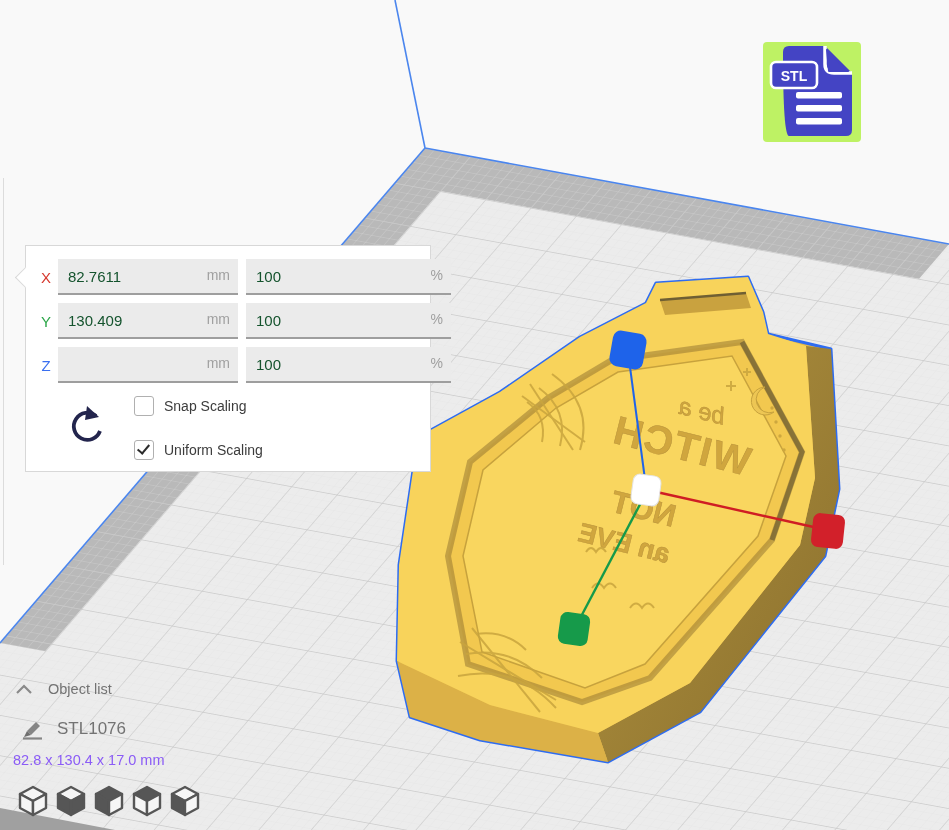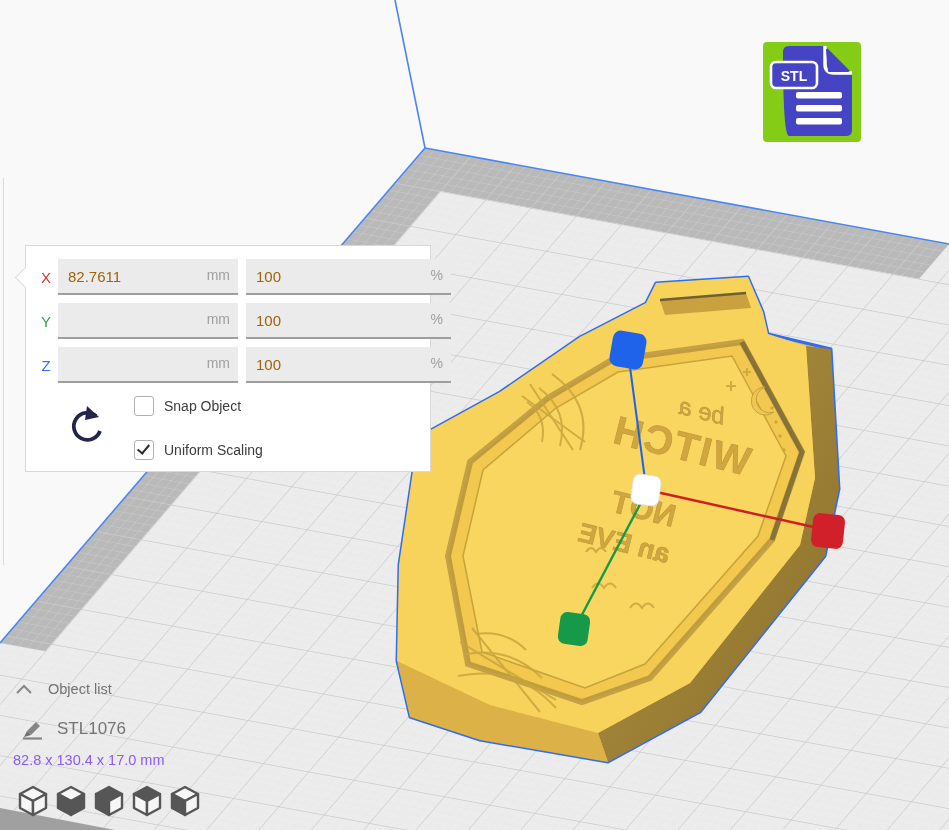--- a/index.html
+++ b/index.html
@@ -1,33 +1,33 @@
 <!DOCTYPE html>
 <html><head>
 <meta charset="utf-8">
 <style>
   html,body{margin:0;padding:0;background:#e0e0e0;font-family:"Liberation Sans",sans-serif;}
   #stage{position:relative;width:949px;height:830px;background:#f9f9f9;overflow:hidden;}
   #viewport-svg{position:absolute;left:0;top:0;}
   
   .toolbar-sliver{position:absolute;left:3px;top:178px;width:1px;height:387px;background:#dcdcdc;}
   
-  .stl-card{position:absolute;left:763px;top:42px;width:98px;height:100px;background:#84cc16;border-radius:4px;}
+  .stl-card{position:absolute;left:763px;top:42px;width:98px;height:100px;background:#bef264;border-radius:4px;}
   
   .scale-panel{position:absolute;left:25px;top:245px;width:406px;height:227px;background:#ffffff;
     border:1px solid #d8d8d8;box-sizing:border-box;padding-top:13px;}
   .panel-arrow{position:absolute;left:-8px;top:24px;width:14px;height:14px;background:#fff;
     border-left:1px solid #d8d8d8;border-bottom:1px solid #d8d8d8;transform:rotate(45deg);}
   .srow{display:flex;align-items:center;margin:0 14px 8px 8px;}
   .axis-label{width:24px;font-size:15px;text-align:center;flex:none;}
   .field{position:relative;height:34px;background:#ebebeb;border-bottom:2px solid #9e9e9e;flex:none;}
   .f1{width:180px;margin-right:8px;}
   .f2{width:205px;}
   .field input{position:absolute;left:10px;top:0;height:34px;width:120px;border:none;outline:none;
-    background:transparent;font-family:"Liberation Sans",sans-serif;font-size:15px;color:#a16207;padding:0;}
+    background:transparent;font-family:"Liberation Sans",sans-serif;font-size:15px;color:#14532d;padding:0;}
   .unit{position:absolute;right:8px;top:8px;font-size:14px;color:#a0a0a0;padding-left:32px;}
   .cb-row{position:absolute;left:108px;display:flex;align-items:center;}
   .cb{position:relative;width:18px;height:18px;background:#fff;border:1px solid #b0b0b0;border-radius:3px;flex:none;}
   .cb.checked::after{content:'';position:absolute;left:5px;top:1px;width:5px;height:10px;
     border:solid #2b2b2b;border-width:0 2.5px 2.5px 0;transform:rotate(40deg);}
   .cb-label{margin-left:10px;font-size:14px;color:#3c3c3c;}
   .reset-btn{position:absolute;left:40px;top:158px;width:38px;height:46px;cursor:pointer;}
   
   .obj-text{position:absolute;color:#737373;}
   .view-buttons{position:absolute;left:16px;top:784px;display:flex;}
@@ -171,20 +171,21 @@
       </div>
       <div class="field f2">
         <input value="100" style="">
         <span class="unit">%</span>
       </div>
     </div>
 
     <div class="srow">
       <span class="axis-label" style="color:#2ba648">Y</span>
       <div class="field f1">
+        <input value="130.409" style="">
         <span class="unit">mm</span>
       </div>
       <div class="field f2">
         <input value="100" style="">
         <span class="unit">%</span>
       </div>
     </div>
 
     <div class="srow">
       <span class="axis-label" style="color:#3a6ff0">Z</span>
@@ -197,21 +198,21 @@
       </div>
     </div>
 
     <svg class="reset-btn" viewBox="0 0 38 46">
       <path d="M30 12 A 13.5 13.5 0 1 0 34 27" fill="none" stroke="#23254d" stroke-width="3.8"></path>
       <polygon points="21,2 33,13 19,16" fill="#23254d"></polygon>
     </svg>
 
     <div class="cb-row" style="top:150px">
       <div class="cb" id="cb0"></div>
-      <span class="cb-label">Snap Object</span>
+      <span class="cb-label">Snap Scaling</span>
     </div>
     <div class="cb-row" style="top:194px">
       <div class="cb checked" id="cb1"></div>
       <span class="cb-label">Uniform Scaling</span>
     </div>
   </div>
 
   <svg style="position:absolute;left:14px;top:683px;" width="20" height="12" viewBox="0 0 20 12">
     <polyline points="3,10 10,3 17,10" fill="none" stroke="#8a8a8a" stroke-width="2.2"></polyline>
   </svg>

